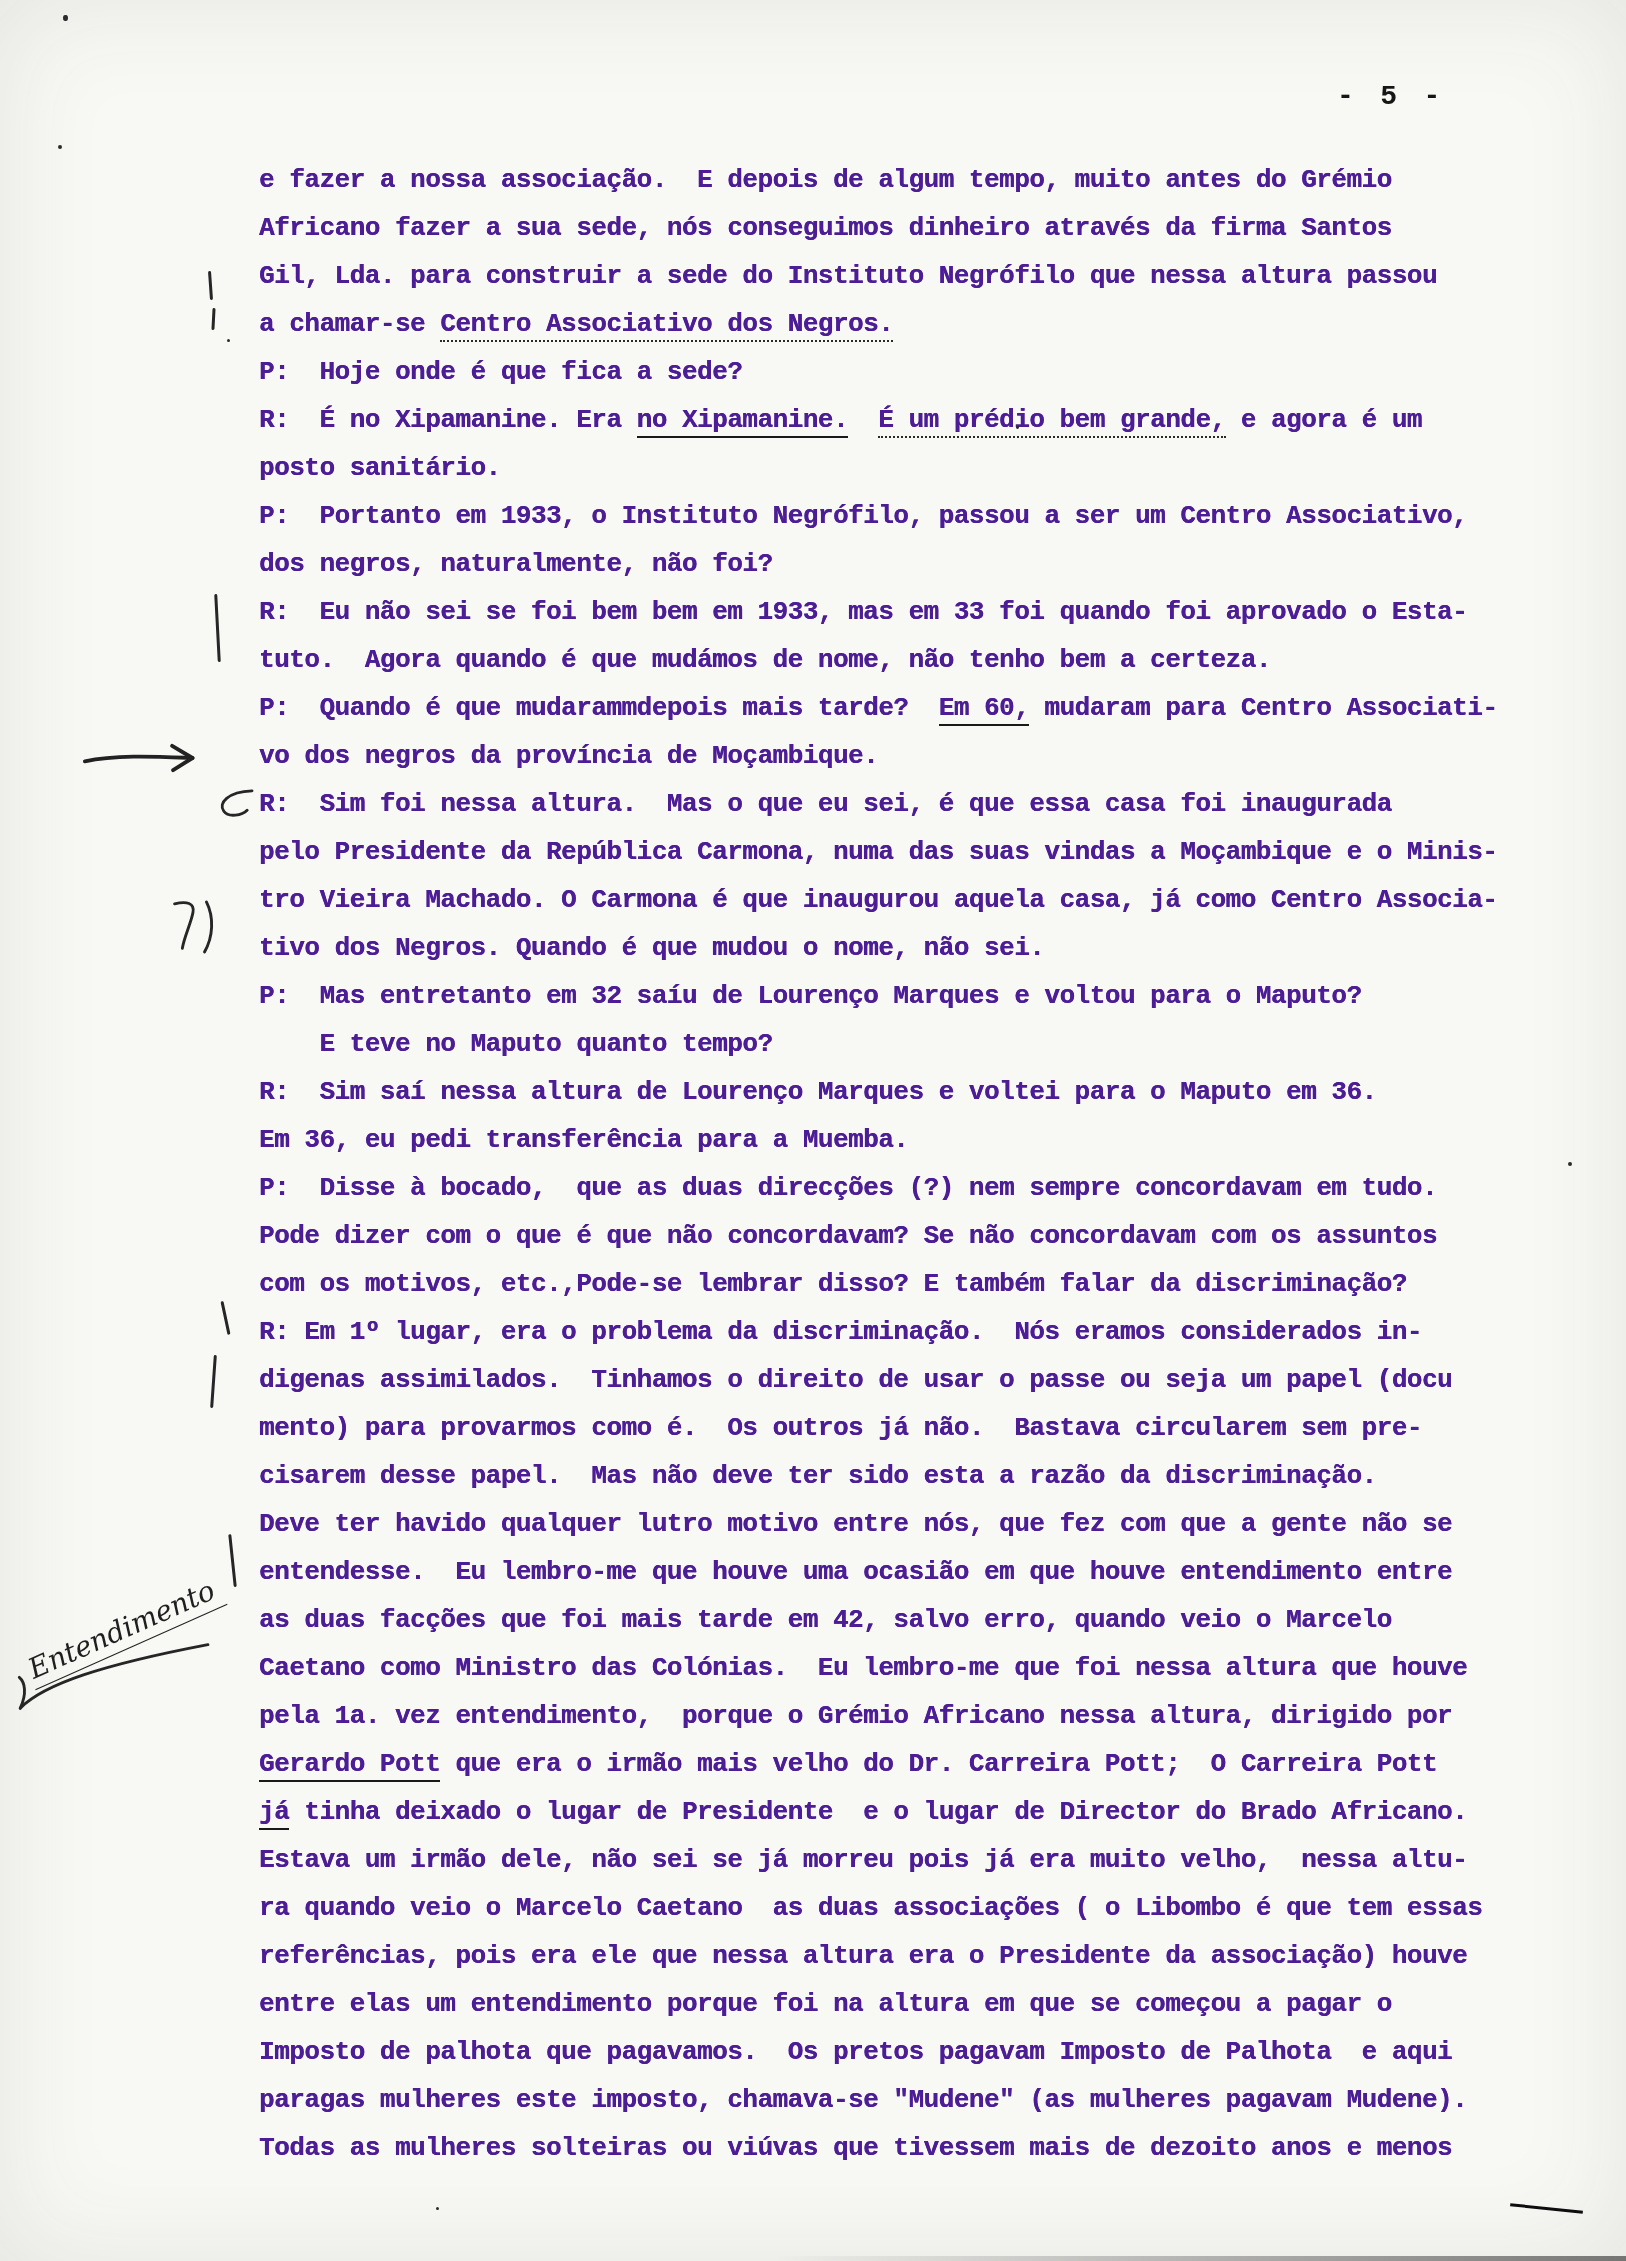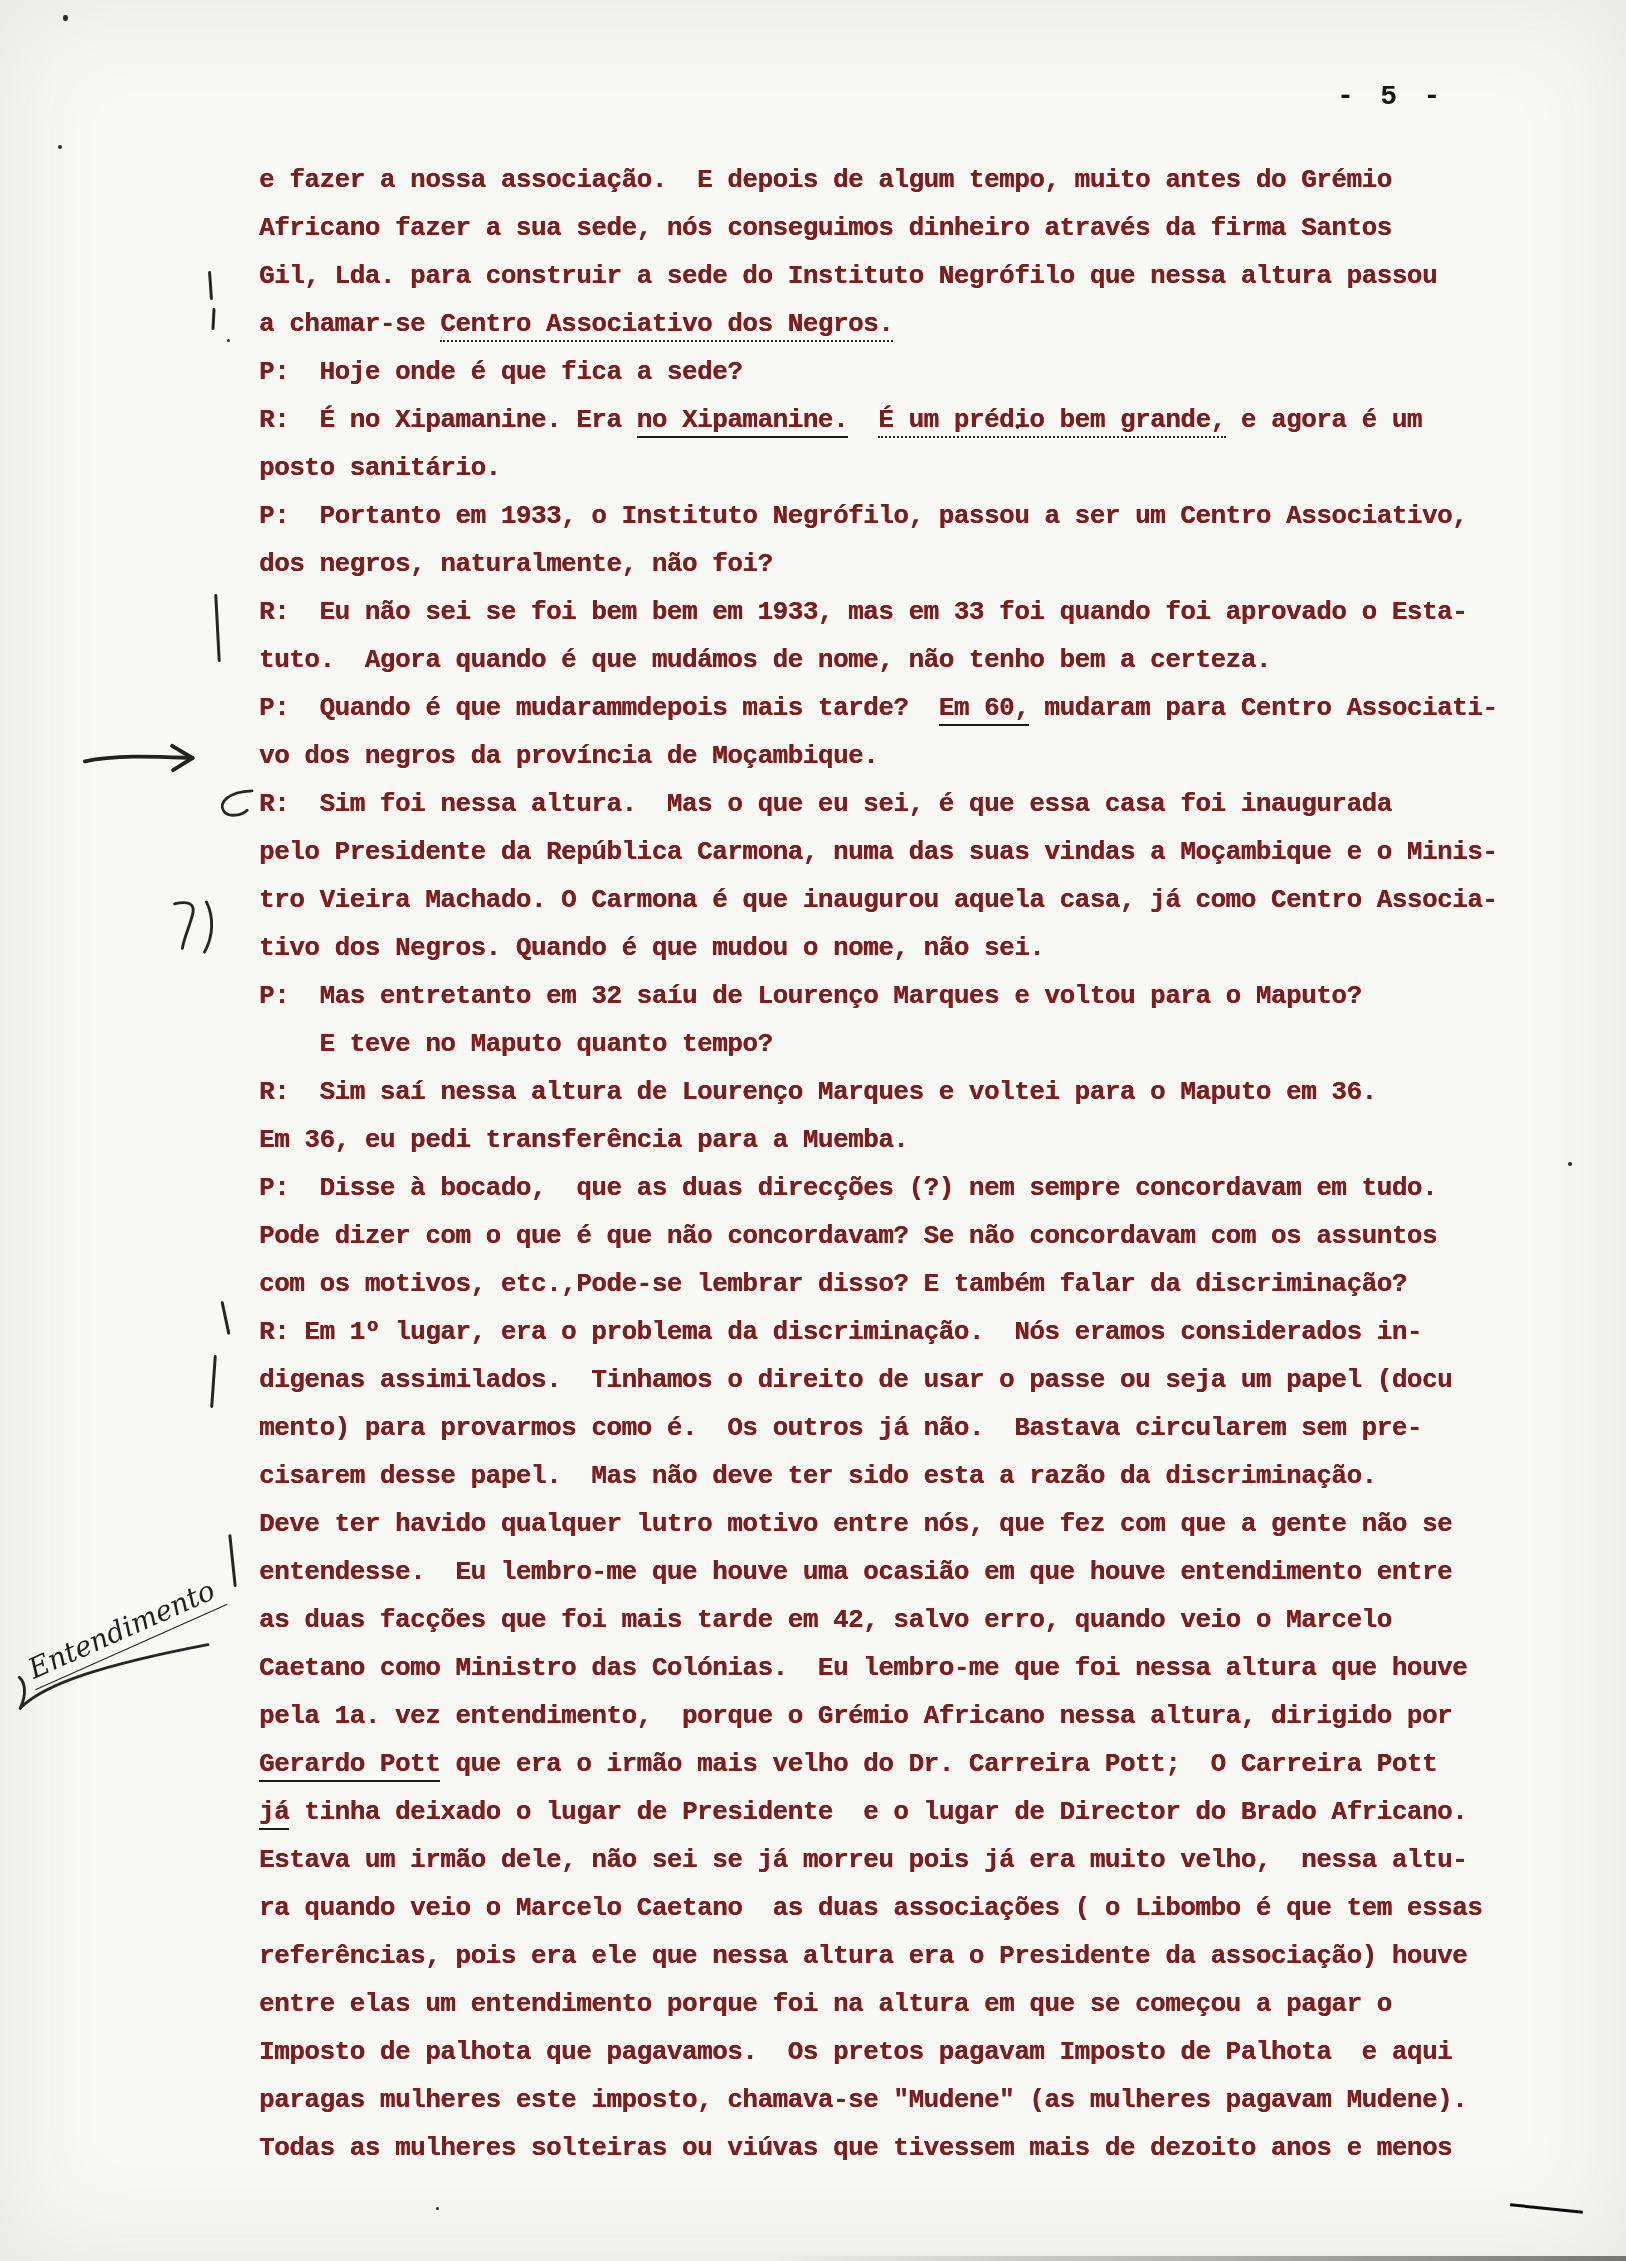--- a/index.html
+++ b/index.html
@@ -18,21 +18,21 @@
     letter-spacing:4.8px;
     color:#161616;
   }
   .doc {
     position:absolute;
     top:156px; left:259px;
     width:1336px;
     font-size:26px;
     font-weight:bold;
     line-height:48px;
-    color:#7f1d1d;
+    color:#4c1d95;
     white-space:pre;
     text-shadow:0.3px 0 0 currentColor;
     letter-spacing:-0.5px;
   }
   .line { height:48px; }
   .u-solid  { border-bottom:2.4px solid #1a1a1a; padding-bottom:1px;text-align:right; }
   .u-dotted { border-bottom:2.4px dotted #2a2a2a; padding-bottom:1px; }
 
   
   .hw { position:absolute; color:#1f1f1f; }

